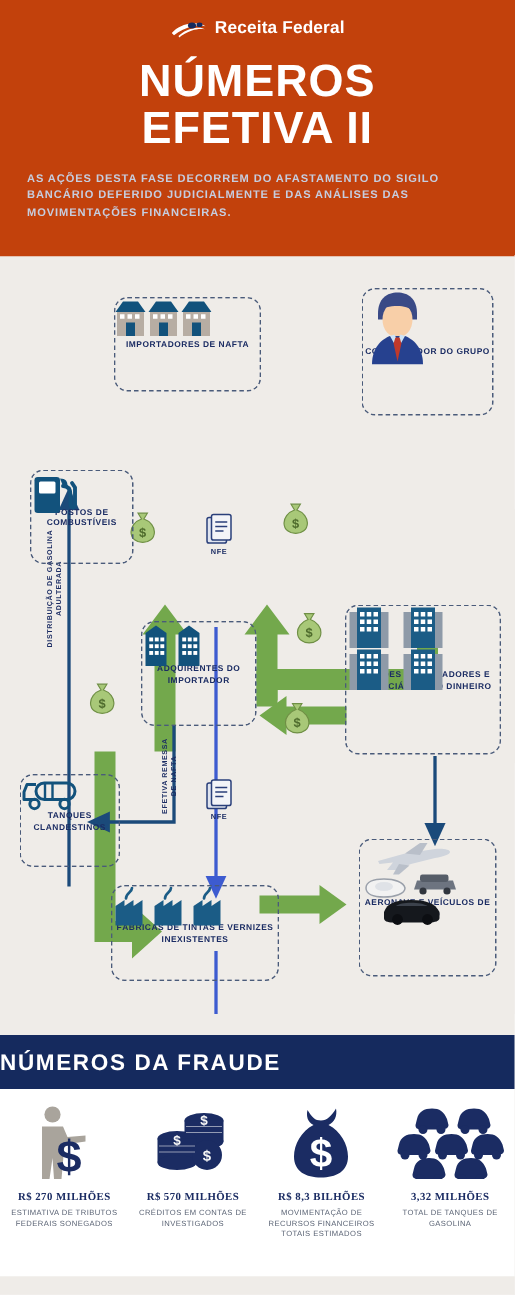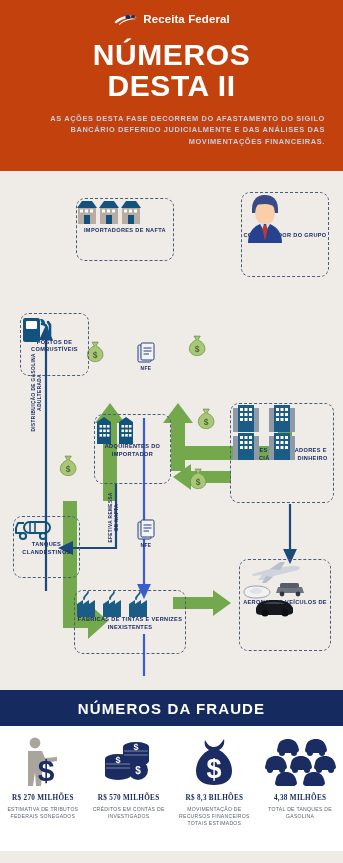--- a/index.html
+++ b/index.html
@@ -26,21 +26,21 @@
     line-height:1;white-space:nowrap;
   }
   .op-title{
     position:absolute;left:0;top:40px;width:343px;
     text-align:center;color:#ffffff;font-weight:bold;
     font-size:30px;line-height:1.02;letter-spacing:.6px;
   }
   .op-title .l2{display:block;}
   .op-sub{
     position:absolute;left:18px;top:113px;width:307px;
-    text-align:right;color:#c6cddf;font-size:7.4px;font-weight:bold;
+    text-align:left;color:#c6cddf;font-size:7.4px;font-weight:bold;
     letter-spacing:.62px;line-height:1.55;
   }
 
   
   .diagram{
     position:absolute;left:0;top:171px;width:343px;height:505px;
     background:#efece8;
   }
   .diagram svg{position:absolute;left:0;top:0;}
   .node{
@@ -63,21 +63,21 @@
     transform-origin:50% 50%;white-space:nowrap;
   }
   .nfe-lab{
     position:absolute;color:#1b2c63;font-size:4.9px;font-weight:bold;
     letter-spacing:.4px;text-align:center;
   }
 
   
   .banner{
     position:absolute;left:0;top:690px;width:343px;height:36px;
-    background:#152a5e;display:flex;align-items:center;justify-content:center;
+    background:#152a5e;display:flex;align-items:center;
   }
   .banner span{
     color:#ffffff;font-size:15px;font-weight:bold;letter-spacing:1.1px;
   }
 
   
   .stats{
     position:absolute;left:0;top:726px;width:343px;height:125px;
     background:#ffffff;display:flex;
   }
@@ -109,21 +109,21 @@
         <path d="M3 21 C10 13,20 9,31 8 C38 7.5,44 9,48 12 C43 10.5,37 10.5,31 12 C22 14,13 18,6 24 Z" fill="#ffffff"></path>
         <path d="M12 25 C18 19,27 15,36 14 C41 13.5,45 14.5,47 16 C42 15,36 15.5,30 17.5 C23 20,17 23,13 27 Z" fill="#ffffff"></path>
         <ellipse cx="30" cy="11" rx="5.4" ry="4" fill="#152a5e"></ellipse>
         <ellipse cx="40" cy="10" rx="4" ry="3.1" fill="#152a5e"></ellipse>
       </svg>
       <span class="logo-text">Receita Federal</span>
     </div>
 
     <div class="op-title">
       <span>NÚMEROS</span>
-      <span class="l2">DESTA II</span>
+      <span class="l2">EFETIVA II</span>
     </div>
 
     <div class="op-sub">AS AÇÕES DESTA FASE DECORREM DO AFASTAMENTO DO SIGILO BANCÁRIO DEFERIDO JUDICIALMENTE E DAS ANÁLISES DAS MOVIMENTAÇÕES FINANCEIRAS.</div>
   </div>
 
   <div class="diagram">
 
     <svg width="343" height="505" viewBox="0 0 343 505">
       <defs>
         <marker id="mBlue" markerWidth="7" markerHeight="7" refX="3.3" refY="3.2" orient="auto">
@@ -493,19 +493,19 @@
                 <circle cx="18" cy="17" r="3"></circle>
               </g>
             <g transform="translate(38,33)">
                 <path d="M2 10 C3 5,7 3,12 3 C17 3,20 5,22 10 L23 14 C23 16,21 17,18 17 L5 17 C2 17,1 16,1 14 Z"></path>
                 <circle cx="6" cy="17" r="3"></circle>
                 <circle cx="18" cy="17" r="3"></circle>
               </g>
           </g>
         </svg>
       </div>
-      <div class="stat-val">4,38 MILHÕES</div>
+      <div class="stat-val">3,32 MILHÕES</div>
       <div class="stat-desc">TOTAL DE TANQUES DE GASOLINA</div>
     </div>
   </div>
 
   <div class="footline"></div>
 </div>
 
 </body></html>

